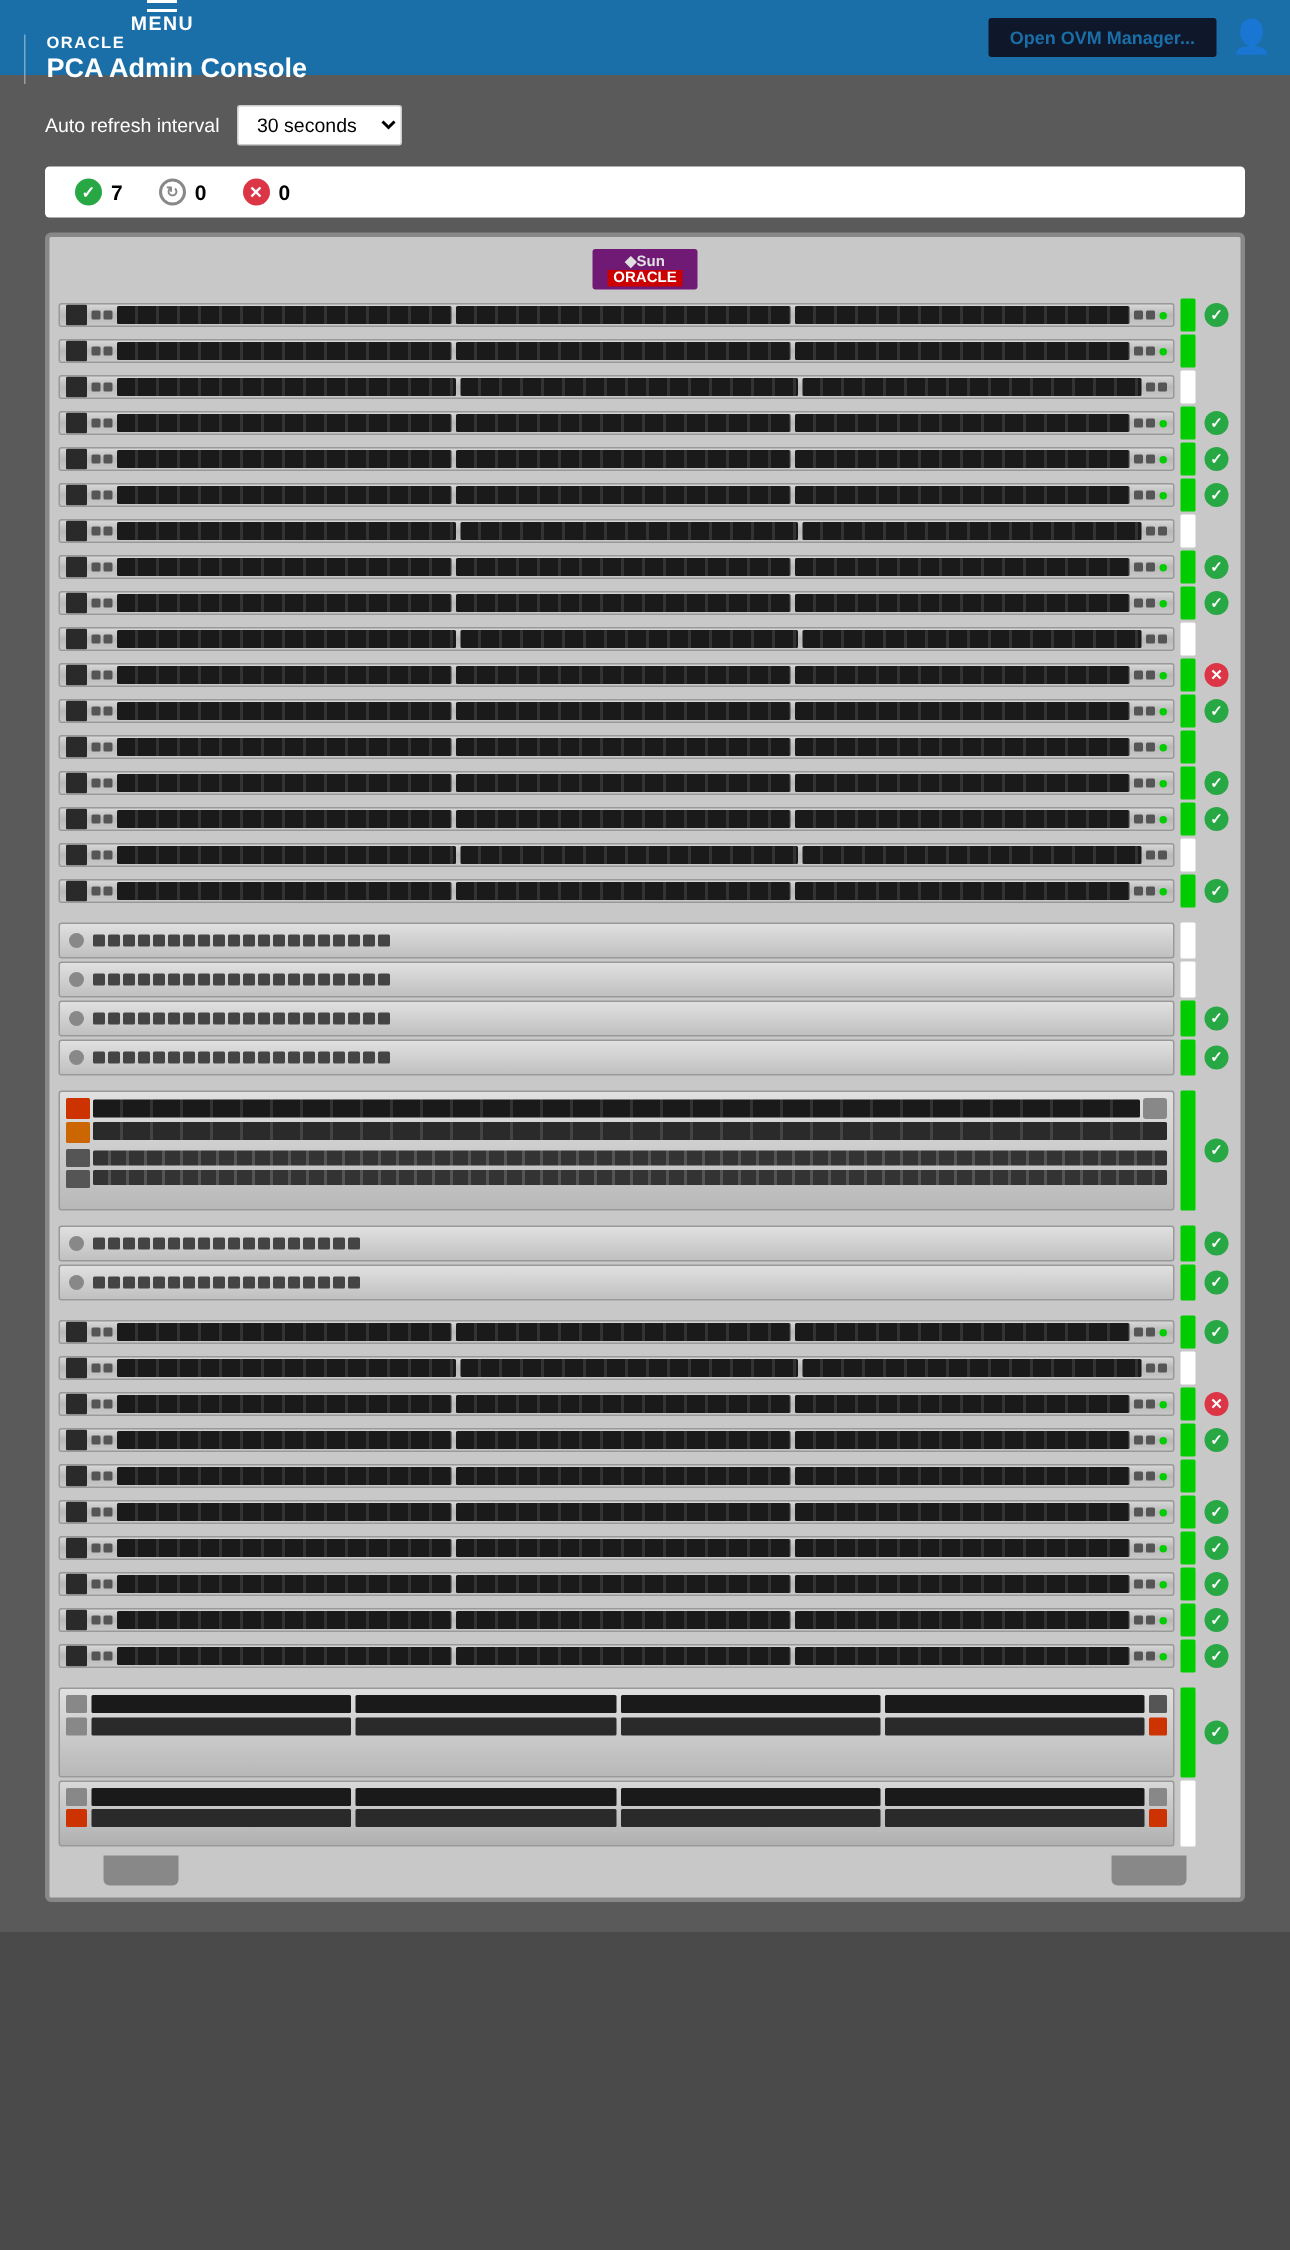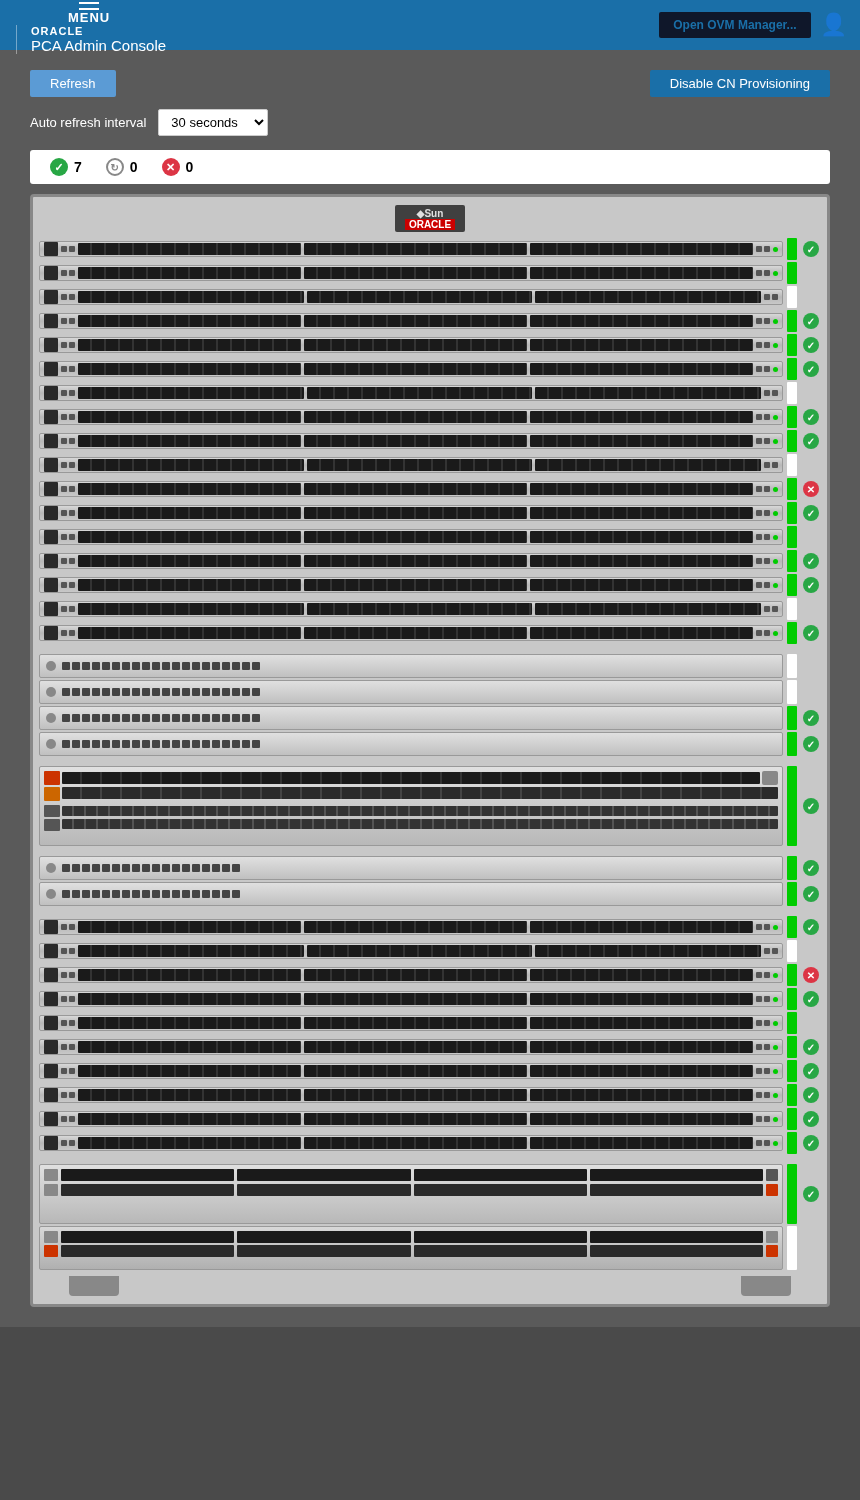--- a/index.html
+++ b/index.html
@@ -47,22 +47,22 @@
       border-left: 1px solid rgba(255,255,255,0.4);
       padding-left: 14px;
       margin-left: 4px;
     }
     .header-title-block .oracle {
       font-size: 11px;
       font-weight: bold;
       letter-spacing: 1px;
     }
     .header-title-block .subtitle {
-      font-size: 15px;
-      font-weight: normal;
+      font-size: 18px;
+      font-weight: bold;
     }
     .header-right {
       display: flex;
       align-items: center;
       gap: 10px;
     }
     .ovm-button {
       background: #0f172a;
       color: #1a6fa8;
       border: none;
@@ -200,21 +200,21 @@
       width: 100%;
     }
 
     
     .sun-logo {
       text-align: center;
       margin-bottom: 6px;
     }
     .sun-logo-box {
       display: inline-block;
-      background: #404040;
+      background: #701a75;
       color: white;
       padding: 2px 10px;
       font-size: 11px;
       font-weight: bold;
       border-radius: 2px;
     }
     .sun-logo-box .sun-text {
       color: #e0e0e0;
       font-size: 10px;
     }
@@ -383,24 +383,20 @@
     </div>
   </div>
   <div class="header-right">
     <button class="ovm-button">Open OVM Manager...</button>
     <span class="person-icon">👤</span>
   </div>
 </div>
 
 <div class="main-content">
 
-  <div class="toolbar">
-    <button class="btn-refresh">Refresh</button>
-    <button class="btn-disable">Disable CN Provisioning</button>
-  </div>
 
   <div class="auto-refresh-row">
     <span class="auto-refresh-label">Auto refresh interval</span>
     <select class="refresh-select">
       <option>30 seconds</option>
       <option>1 minute</option>
       <option>5 minutes</option>
       <option>Never</option>
     </select>
   </div>

